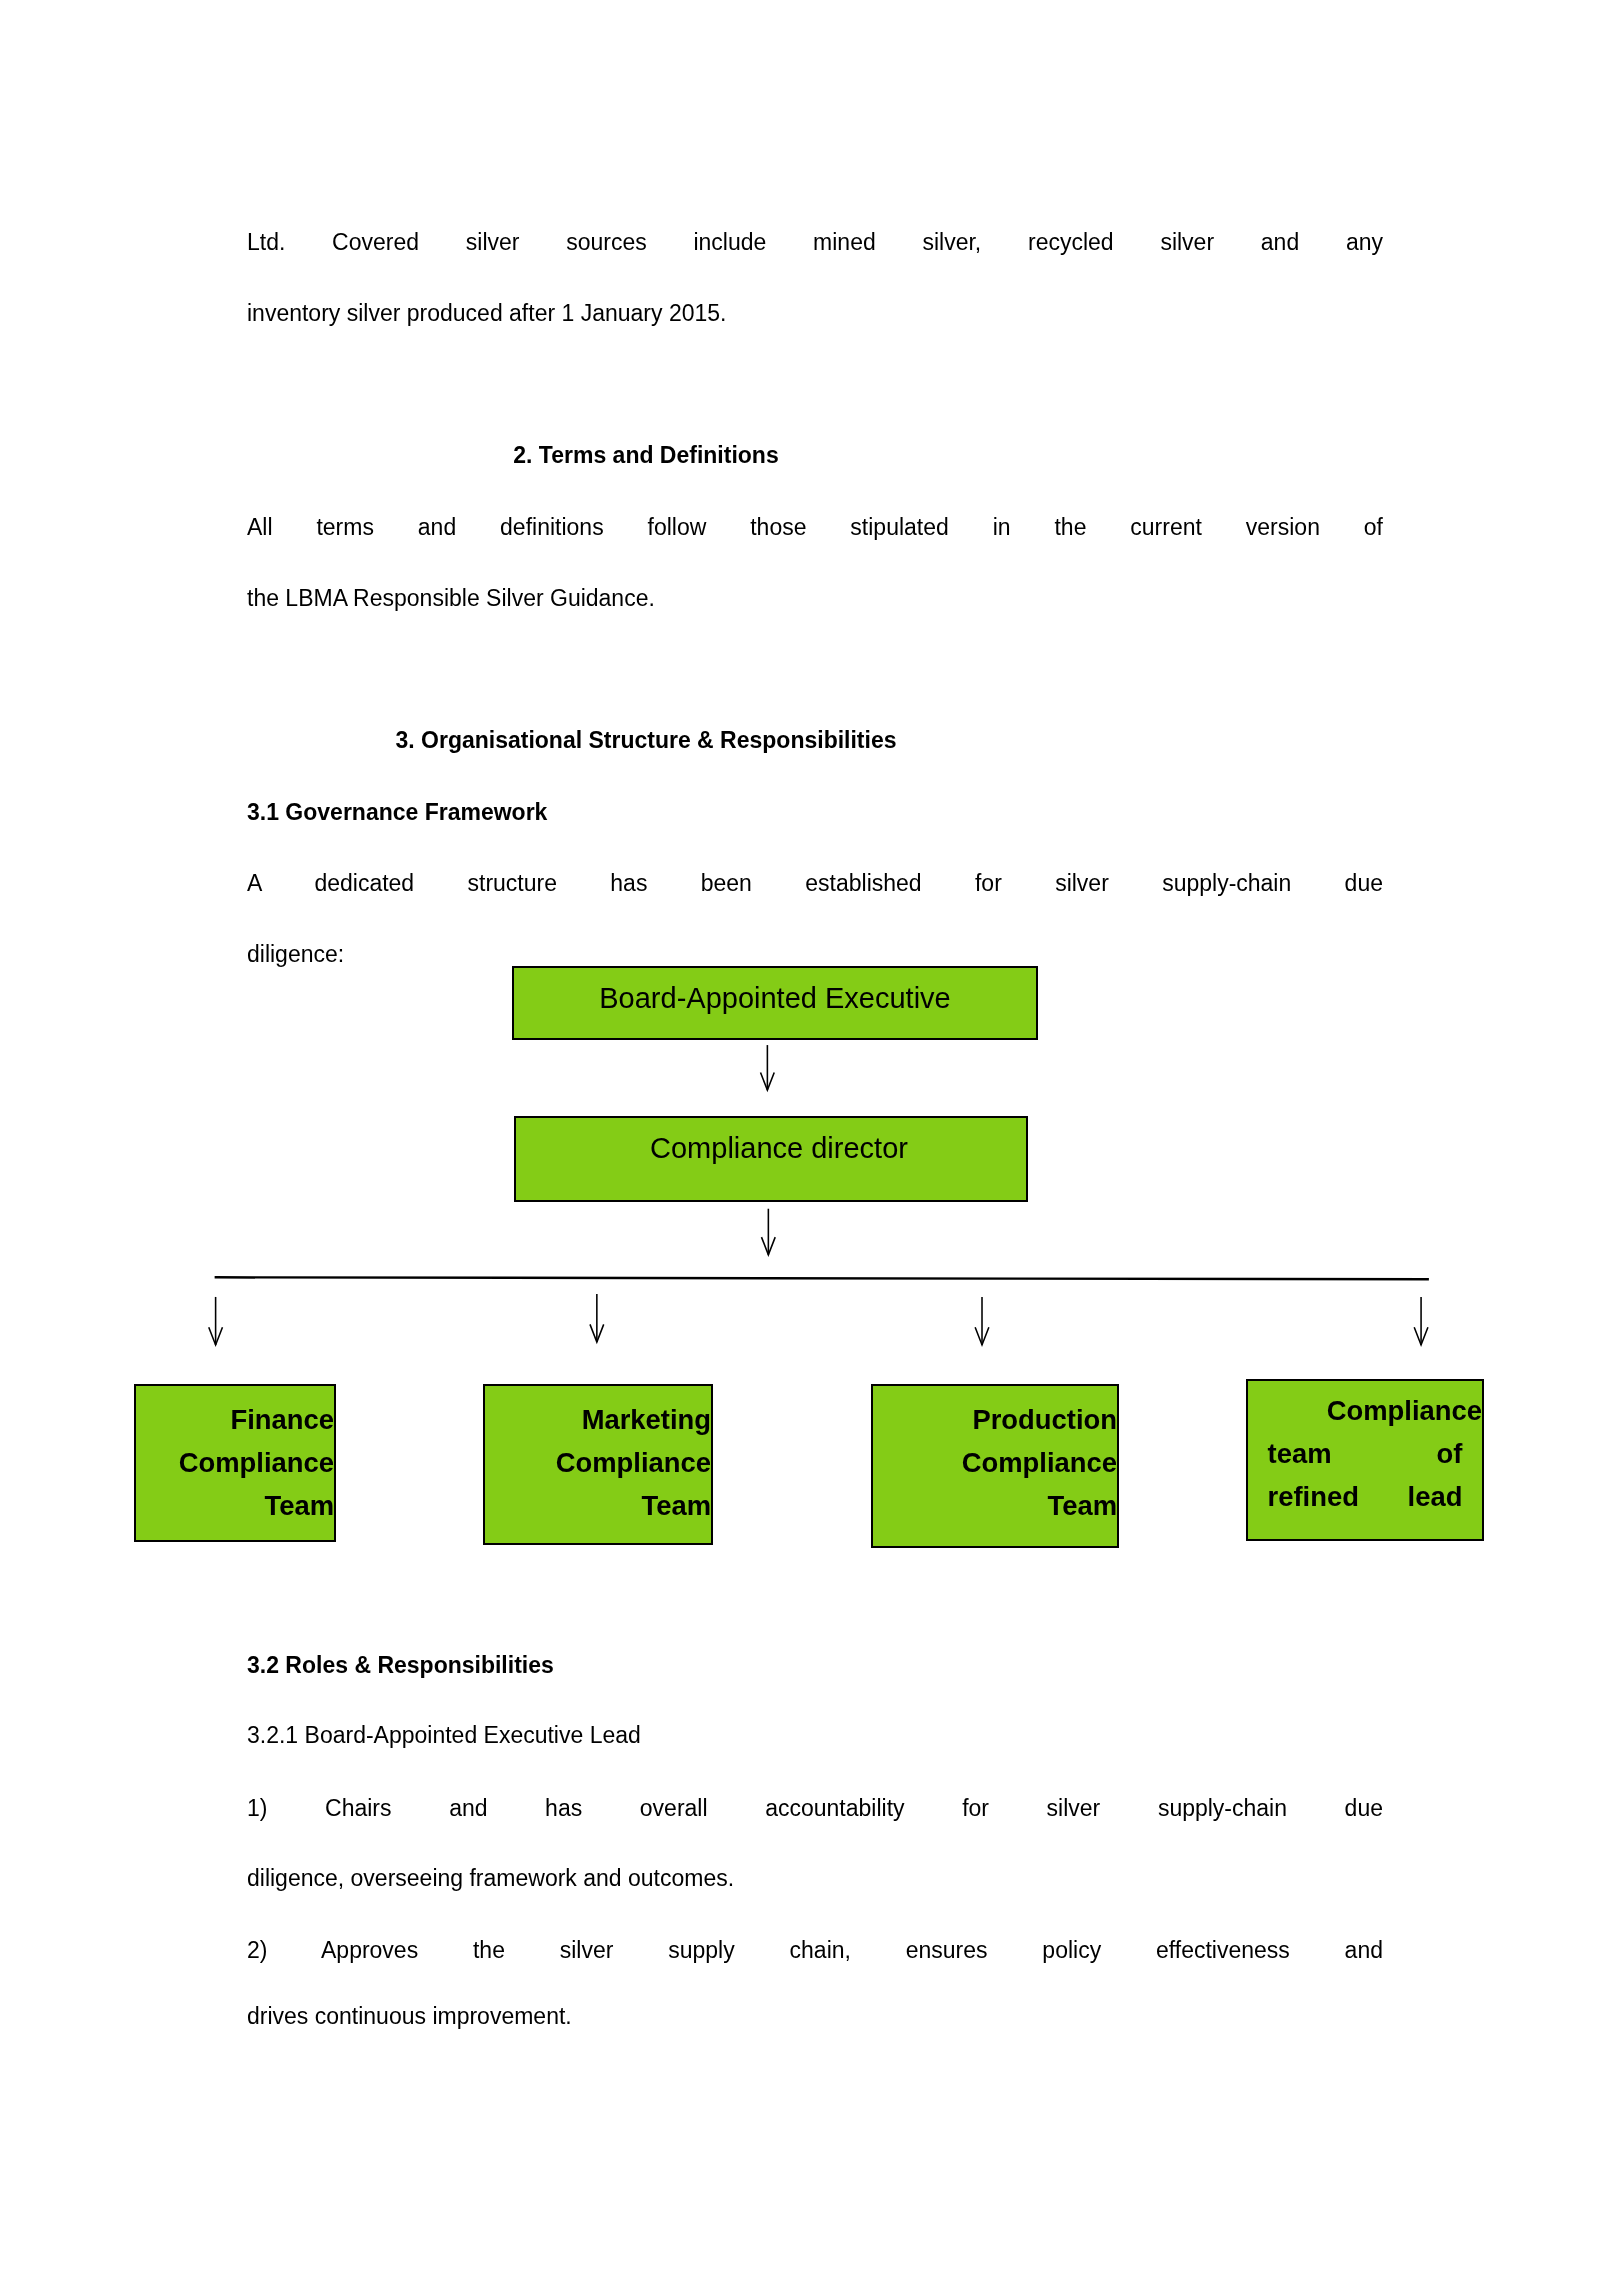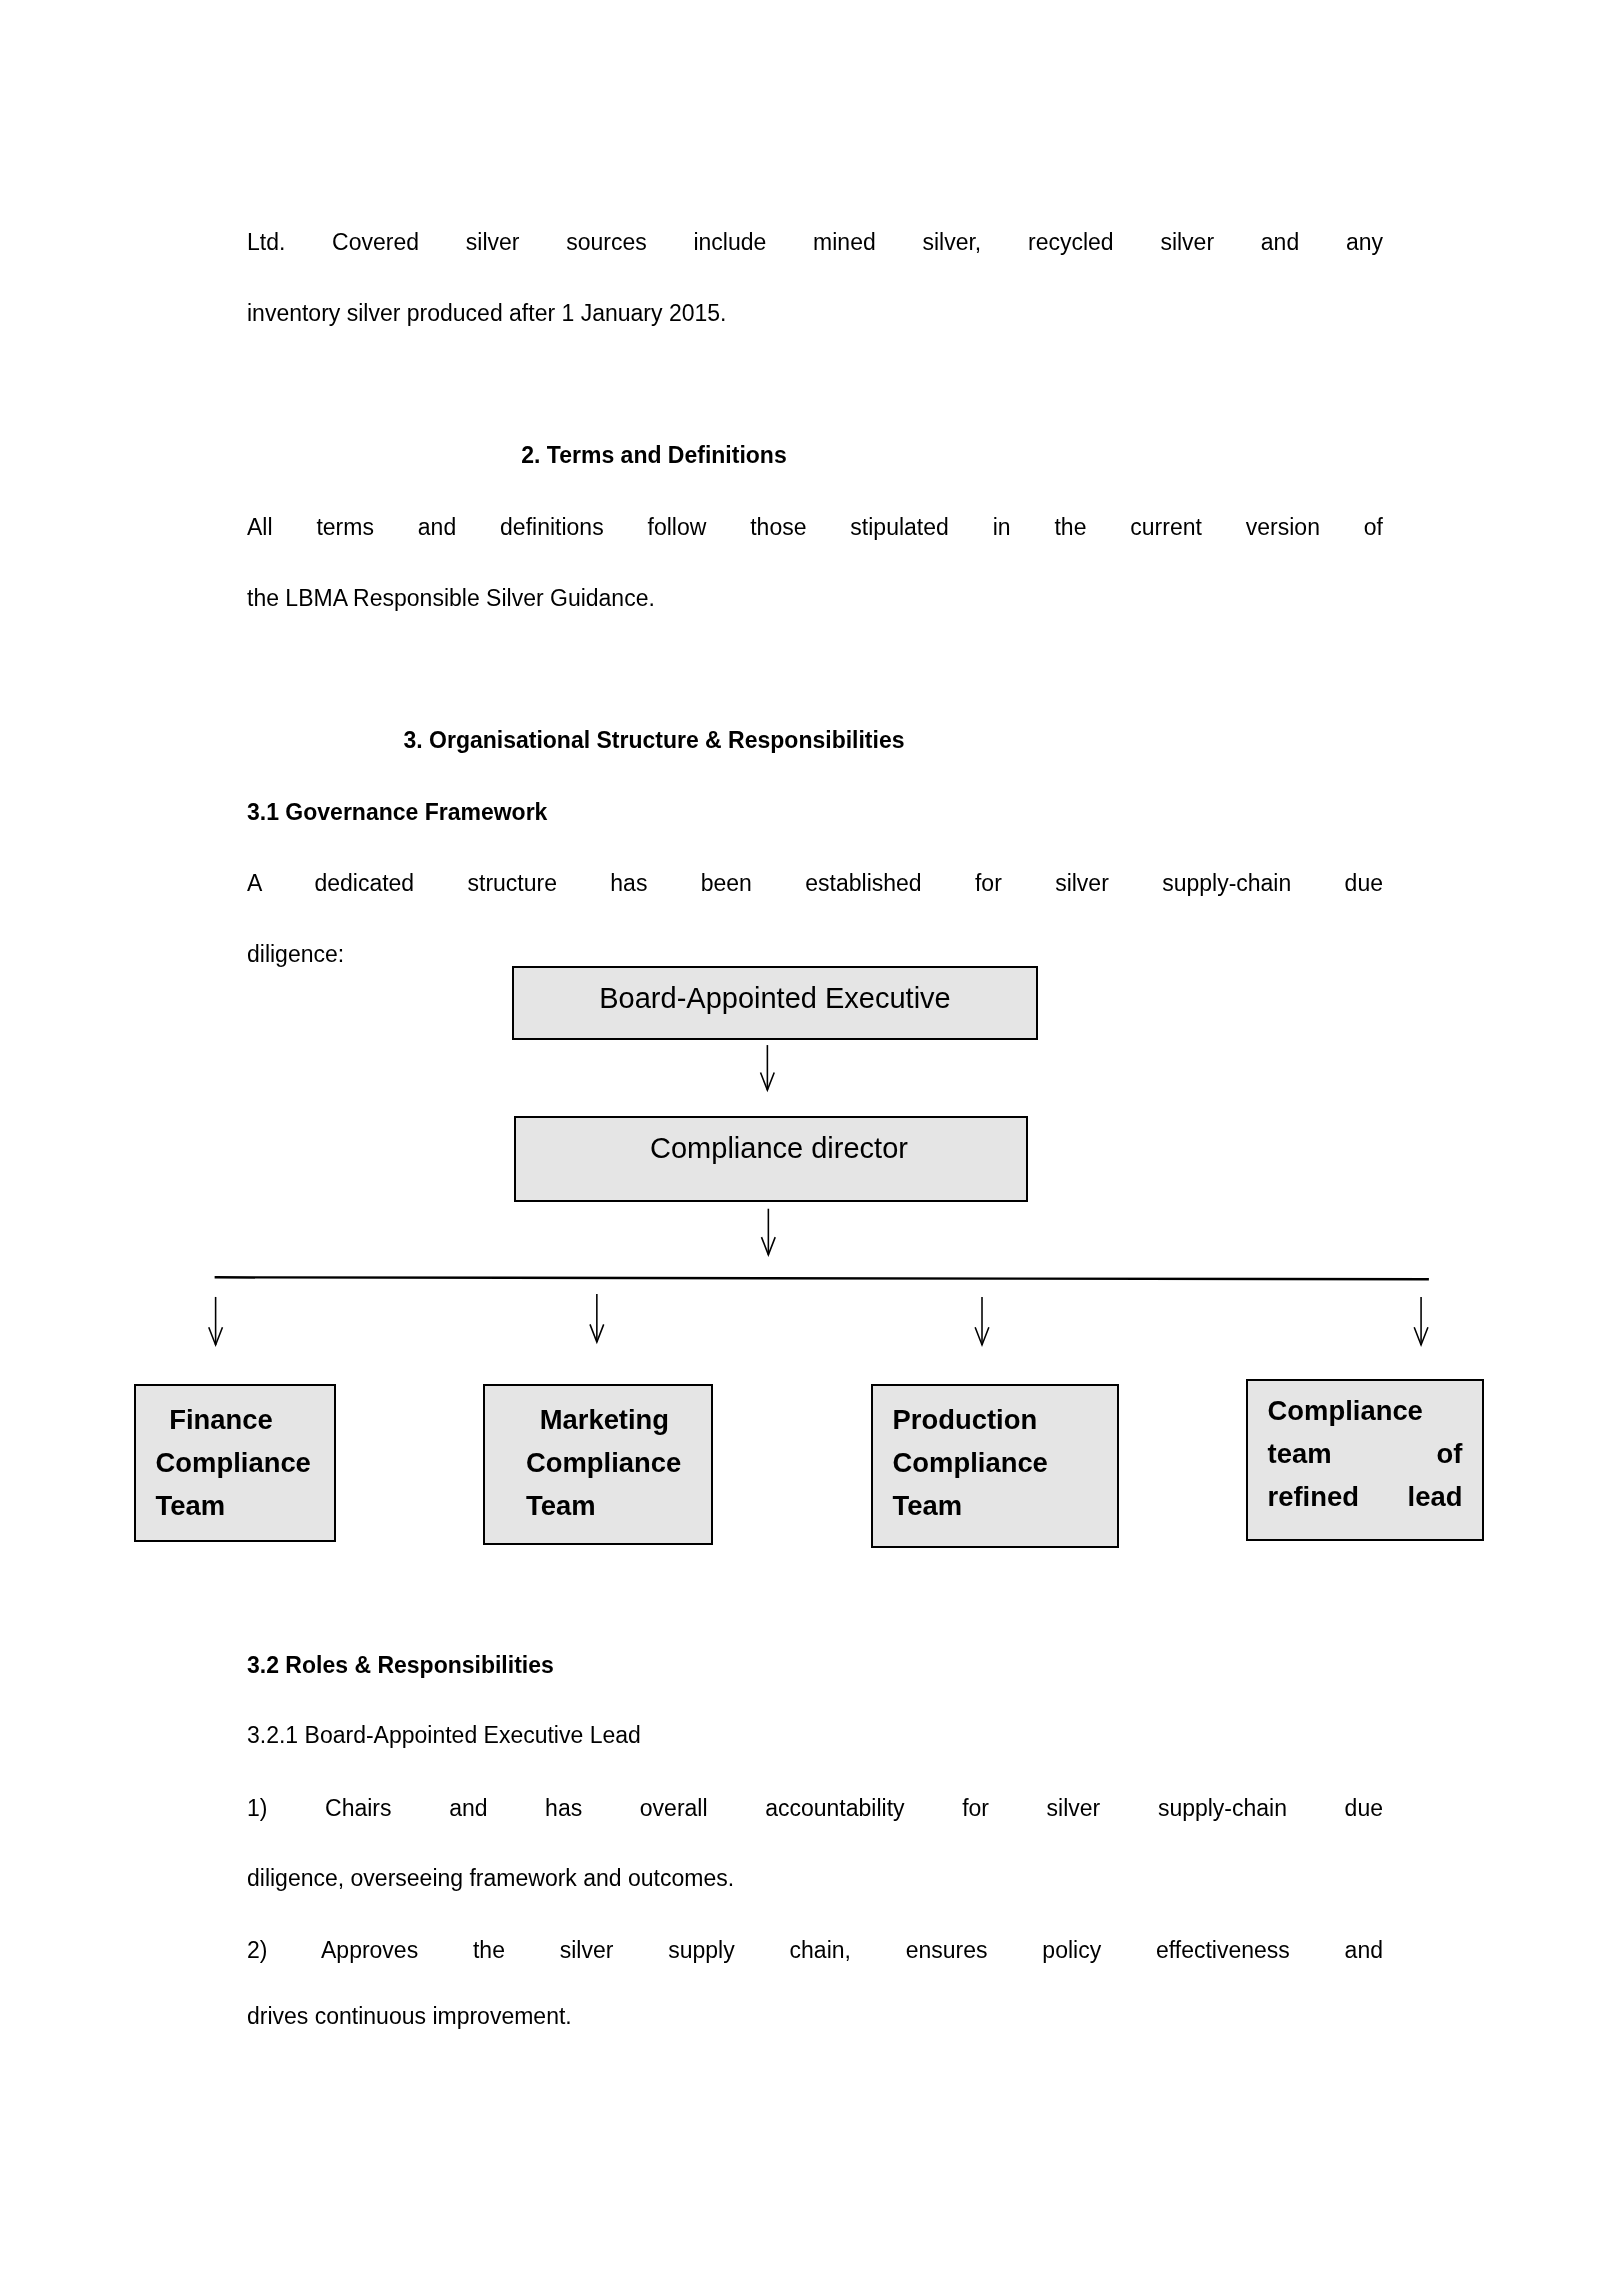--- a/index.html
+++ b/index.html
@@ -1,23 +1,23 @@
 <!DOCTYPE html>
 <html><head>
 <meta charset="utf-8">
 <style>
   html, body { margin: 0; padding: 0; background: #ffffff; }
   body { width: 1621px; height: 2293px; position: relative; overflow: hidden;
          font-family: "Liberation Sans", sans-serif; color: #000; }
   .line { position: absolute; left: 247px; width: 1136px; font-size: 23px; line-height: 39px;
           white-space: nowrap; }
   .just { text-align: justify; text-align-last: justify; }
-  .center { left: 0; width: 1292px; text-align: center; font-weight: bold; margin-left: 8px; }
+  .center { left: 0; width: 1292px; text-align: center; font-weight: bold; }
   .bold { font-weight: bold; }
-  .box { position: absolute; border: 2px solid #000; box-sizing: border-box; background: #e5e5e5; }
+  .box { position: absolute; border: 2px solid #000; box-sizing: border-box; background: #84cc16; text-align: right; }
   .box-top { display: flex; justify-content: center; font-size: 29px; padding-top: 13.7px; }
   .team { font-size: 27.4px; font-weight: bold; line-height: 43px; padding: 11.8px 0 0 19.6px; }
   .team div { white-space: nowrap; }
   .team .first-indent { padding-left: 13.7px; }
   .team .spread { display: flex; justify-content: space-between; padding-right: 19.6px; }
   svg.diagram { position: absolute; left: 0; top: 0; pointer-events: none; }
 </style>
 </head>
 <body>
 

